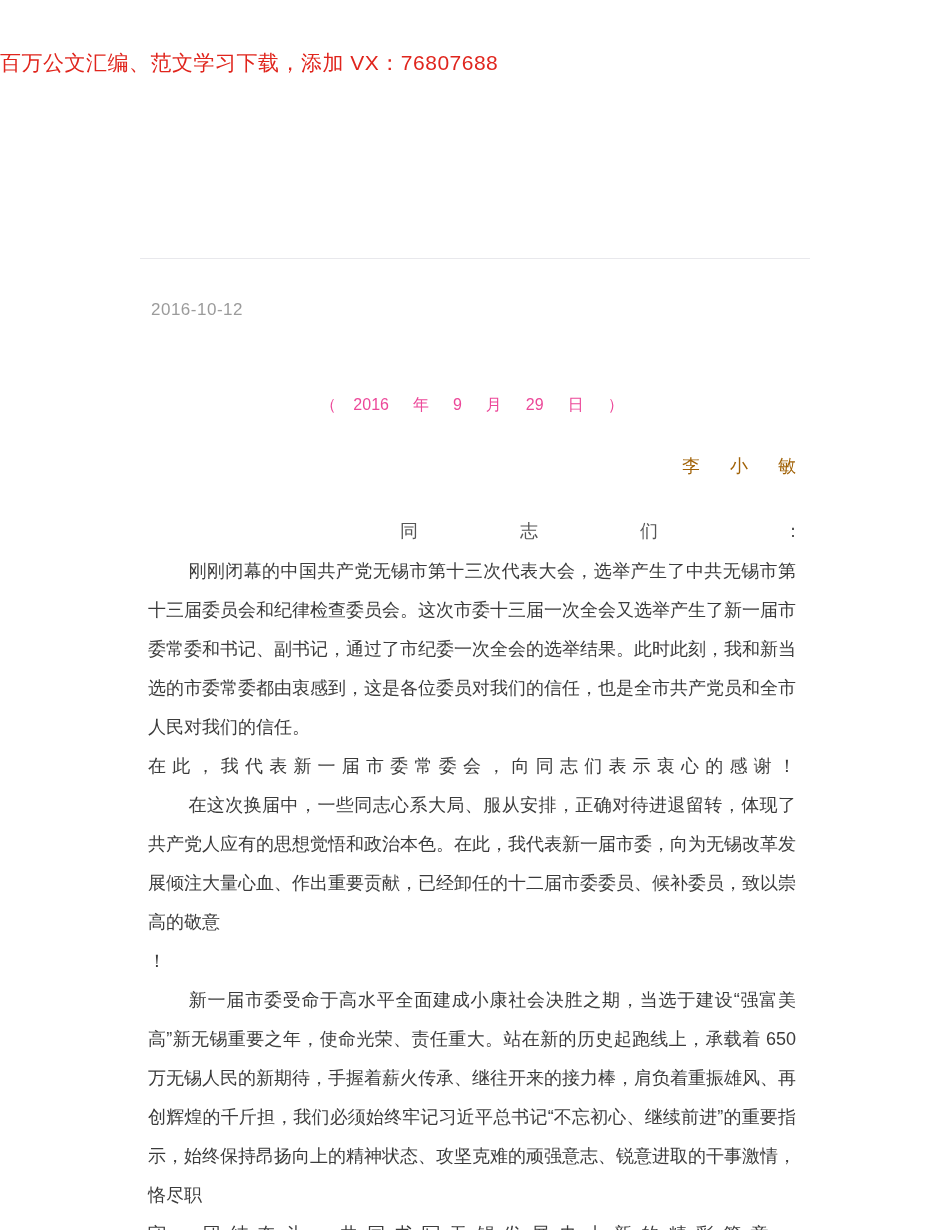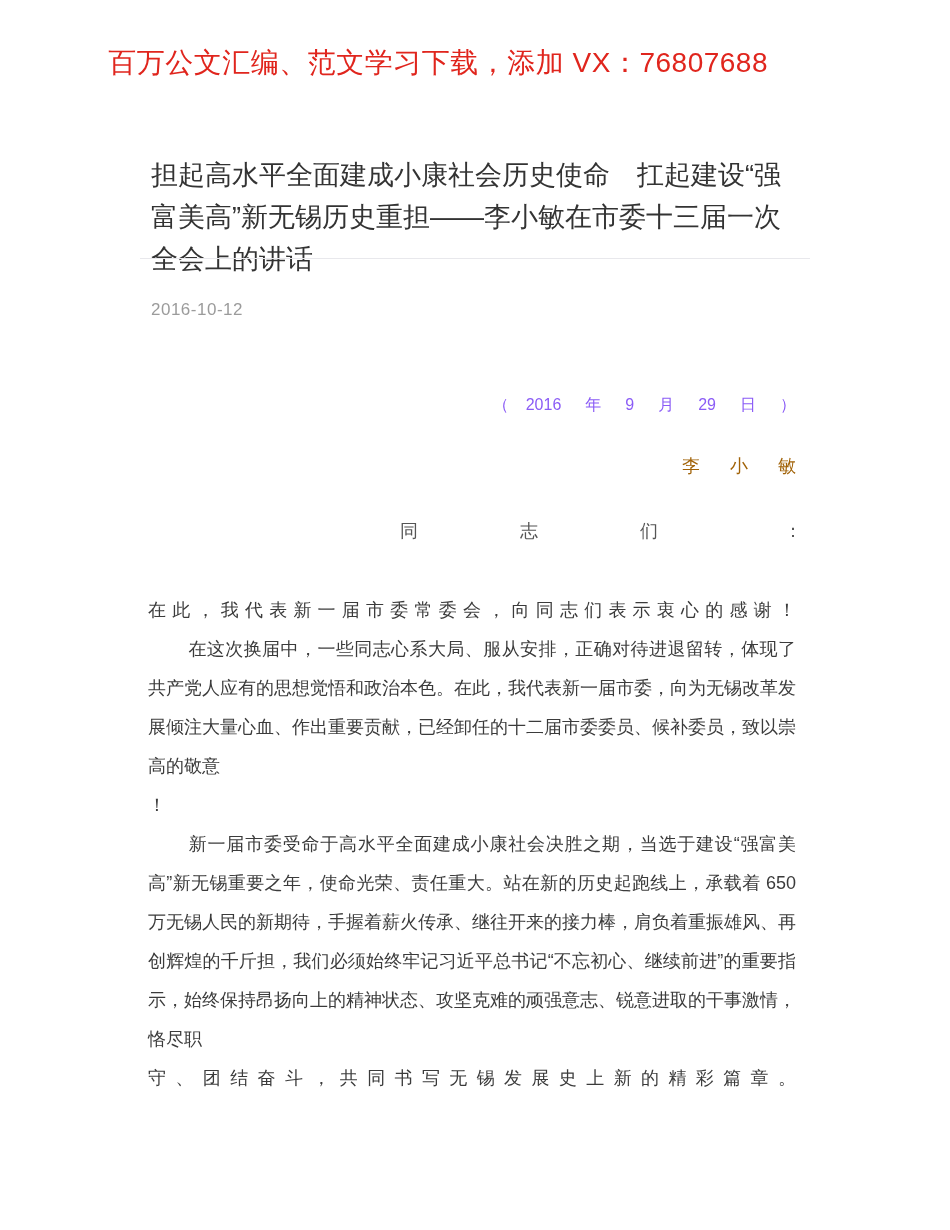--- a/index.html
+++ b/index.html
@@ -22,23 +22,23 @@
     height: 1230px;
     background: #ffffff;
   }
 
   
   .banner {
     position: absolute;
     left: 0;
     top: 48px;
     width: 768px;
-    text-align: right;
+    text-align: left;
     color: #e0251d;
-    font-size: 28px;
+    font-size: 21px;
     font-weight: 400;
     letter-spacing: 0.5px;
     line-height: 30px;
     white-space: nowrap;
   }
 
   
   .title {
     position: absolute;
     left: 151px;
@@ -77,22 +77,22 @@
   .doc {
     position: absolute;
     left: 148px;
     top: 388px;
     width: 648px;
   }
 
   .meta-date {
     font-size: 16px;
     line-height: 34px;
-    color: #8b5cf6;
-    text-align: right;
+    color: #ec4899;
+    text-align: center;
     letter-spacing: 0px;
     white-space: nowrap;
     margin-bottom: 28px;
   }
   .meta-date .sp { display: inline-block; width: 17px; }
   .meta-date .spw { display: inline-block; width: 24px; }
 
   .author {
     font-size: 18px;
     line-height: 32px;
@@ -137,21 +137,20 @@
     text-align-last: justify;
   }
 </style>
 </head>
 <body>
 
 <div class="page">
 
   <div class="banner" style="color: rgb(224, 37, 29);">百万公文汇编、范文学习下载，添加 VX：76807688</div>
 
-  <h1 class="title">担起高水平全面建成小康社会历史使命　扛起建设“强富美高”新无锡历史重担——李小敏在市委十三届一次全会上的讲话</h1>
 
   <div class="divider"></div>
 
   <div class="pubdate">2016-10-12</div>
 
   <div class="doc">
 
     <div class="meta-date">
       <span>（</span><span class="sp"></span><span>2016</span><span class="spw"></span><span>年</span><span class="spw"></span><span>9</span><span class="spw"></span><span>月</span><span class="spw"></span><span>29</span><span class="spw"></span><span>日</span><span class="spw"></span><span>）</span>
     </div>
@@ -160,20 +159,20 @@
       <span>李</span><span class="gap"></span><span>小</span><span class="gap"></span><span>敏</span>
     </div>
 
     <div class="salutation">
       <span class="sal-1">同</span>
       <span class="sal-2">志</span>
       <span class="sal-3">们</span>
       <span class="sal-4">：</span>
     </div>
 
-    <p class="body"><span class="indent"></span><span class="tracked">在此，我代表新一届市委常委会，向同志们表示衷心的感谢！</span></p>
+    <p class="body"><span class="indent"></span><span>刚刚闭幕的中国共产党无锡市第十三次代表大会，选举产生了中共无锡市第十三届委员会和纪律检查委员会。这次市委十三届一次全会又选举产生了新一届市委常委和书记、副书记，通过了市纪委一次全会的选举结果。此时此刻，我和新当选的市委常委都由衷感到，这是各位委员对我们的信任，也是全市共产党员和全市人民对我们的信任。</span><span class="tracked">在此，我代表新一届市委常委会，向同志们表示衷心的感谢！</span></p>
 
     <p class="body"><span class="indent"></span><span>在这次换届中，一些同志心系大局、服从安排，正确对待进退留转，体现了共产党人应有的思想觉悟和政治本色。在此，我代表新一届市委，向为无锡改革发展倾注大量心血、作出重要贡献，已经卸任的十二届市委委员、候补委员，致以崇高的敬意</span><span class="tracked">！</span></p>
 
     <p class="body"><span class="indent"></span><span>新一届市委受命于高水平全面建成小康社会决胜之期，当选于建设“强富美高”新无锡重要之年，使命光荣、责任重大。站在新的历史起跑线上，承载着 650 万无锡人民的新期待，手握着薪火传承、继往开来的接力棒，肩负着重振雄风、再创辉煌的千斤担，我们必须始终牢记习近平总书记“不忘初心、继续前进”的重要指示，始终保持昂扬向上的精神状态、攻坚克难的顽强意志、锐意进取的干事激情，恪尽职</span><span class="tracked">守、团结奋斗，共同书写无锡发展史上新的精彩篇章。</span></p>
 
   </div>
 </div>
 
 </body></html>

